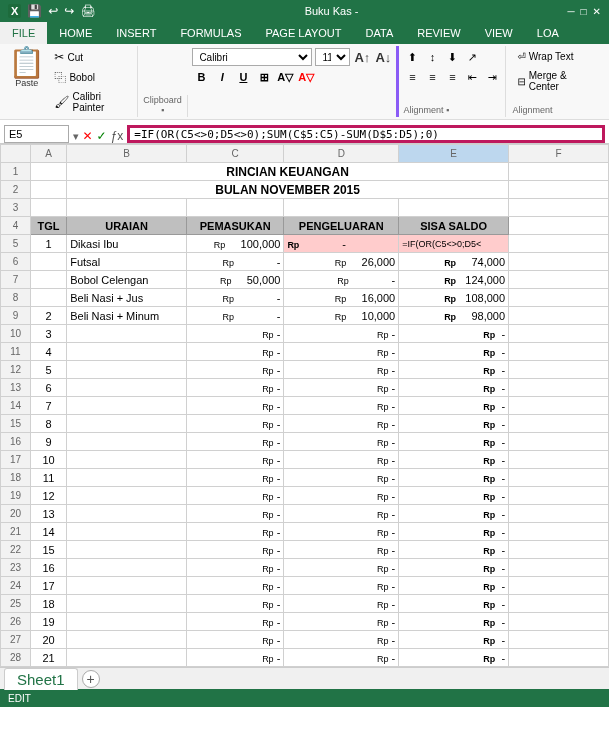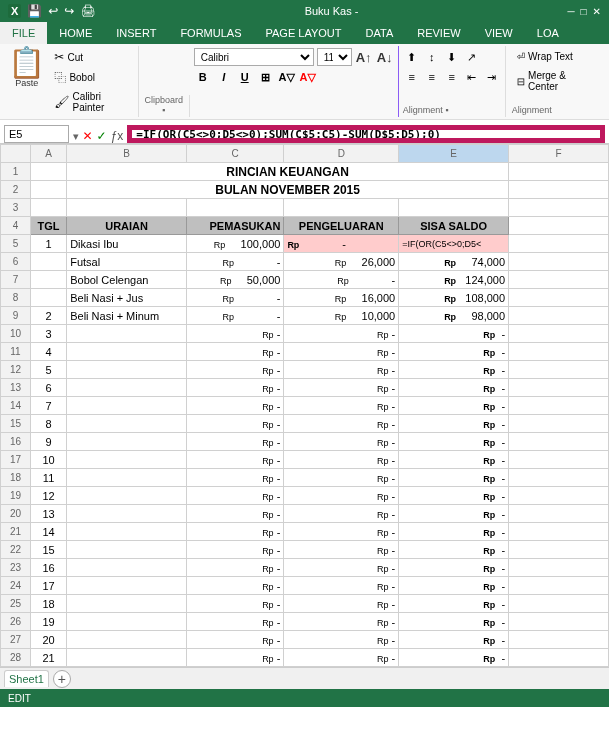--- a/index.html
+++ b/index.html
@@ -47,21 +47,21 @@
       font-size: 10px;
       border-radius: 2px;
       border: 1px solid transparent;
     }
 
     
     .font-group {
       display: flex;
       flex-direction: column;
       padding: 2px 4px;
-      border-right: 1px solid #8b5cf6;
+      border-right: 3px solid #8b5cf6;
       gap: 2px;
     }
     .font-row { display: flex; align-items: center; gap: 3px; }
     .font-select {
       font-size: 10px;
       height: 18px;
       border: 1px solid #aaa;
       background: white;
       padding: 0 2px;
       width: 120px;
@@ -131,26 +131,25 @@
     .cell-ref {
       width: 65px;
       border: 1px solid #aaa;
       padding: 0 4px;
       font-size: 11px;
       height: 18px;
     }
     .formula-icons { display: flex; gap: 4px; align-items: center; color: #555; font-size: 12px; }
     .formula-input {
       flex: 1;
-      border: 5px solid #be185d;
+      border: 3px solid #be185d;
       padding: 0 4px;
       font-size: 11px;
       height: 18px;
       font-family: monospace;
-      font-weight: bold;
     }
 
     
     .spreadsheet-container {
       overflow: auto;
       background: white;
     }
     table.sheet {
       border-collapse: collapse;
       font-size: 11px;
@@ -185,25 +184,25 @@
     .sheet-tabs {
       display: flex;
       align-items: center;
       background: #f0f0f0;
       border-top: 1px solid #ccc;
       height: 22px;
       padding: 0 4px;
       gap: 4px;
     }
     .sheet-tab {
-      padding: 2px 4px;
+      padding: 2px 12px;
       background: white;
       border: 1px solid #ccc;
       border-bottom: none;
-      font-size: 11px;
+      font-size: 15px;
       cursor: pointer;
       border-radius: 3px 3px 0 0;
       color: #217346;
     }
     .sheet-tab.active {
       background: white;
       font-weight: 500;
     }
     .add-sheet {
       width: 18px; height: 18px;
@@ -395,21 +394,21 @@
       <td></td>
       <td></td>
       <td></td>
       <td></td>
     </tr>
 
     <tr class="header-row">
       <td class="row-header">4</td>
       <td style="background:#bfbfbf;font-weight:bold;text-align:center;border:1px solid #999;">TGL</td>
       <td style="background:#bfbfbf;font-weight:bold;text-align:center;border:1px solid #999;">URAIAN</td>
-      <td style="background:#bfbfbf;font-weight:bold;text-align:right;border:1px solid #999;margin-top:38px;">PEMASUKAN</td>
+      <td style="background:#bfbfbf;font-weight:bold;text-align:center;border:1px solid #999;margin-top:38px;">PEMASUKAN</td>
       <td style="background:#bfbfbf;font-weight:bold;text-align:center;border:1px solid #999;">PENGELUARAN</td>
       <td style="background:#bfbfbf;font-weight:bold;text-align:center;border:1px solid #999;">SISA SALDO</td>
       <td></td>
     </tr>
 
     <tr>
       <td class="row-header">5</td>
       <td class="cell-center">1</td>
       <td>Dikasi Ibu</td>
       <td style="text-align:right;"><span style="font-size:9px;">Rp</span>&nbsp;&nbsp;&nbsp;&nbsp;&nbsp;100,000</td>

